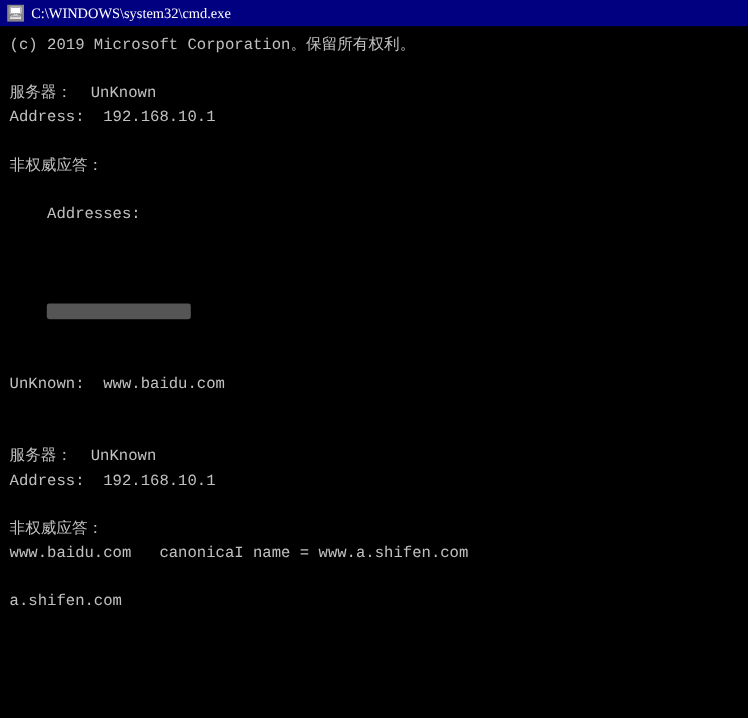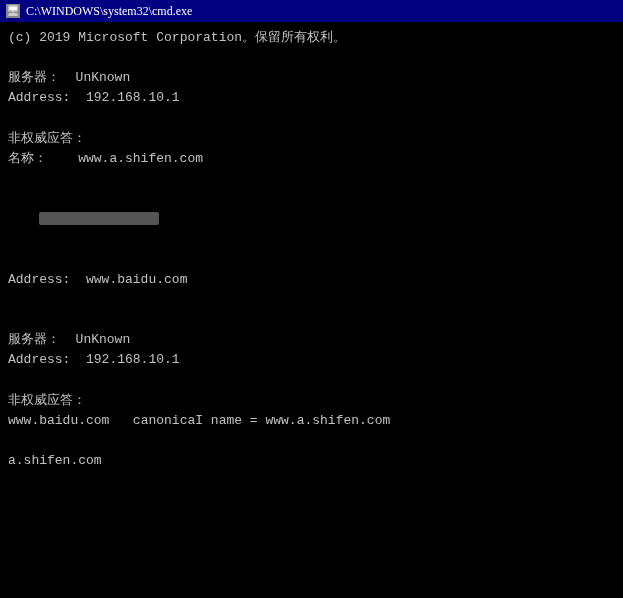--- a/index.html
+++ b/index.html
@@ -89,30 +89,32 @@
 
 
   <div class="line">服务器：  UnKnown</div>
 
   <div class="line">Address:  192.168.10.1</div>
 
   <div class="line">&nbsp;</div>
 
   <div class="line">非权威应答：</div>
 
-  <div class="line">名称：    www.a.shifen.com</div>
 
+  <div class="line">
+    <span>Addresses:</span>
+  </div>
   <div class="line">
     <span style="display:inline-block;width:30px;"></span>
     <span class="blurred-area"></span>
   </div>
 
   <div class="line">&nbsp;</div>
 
-  <div class="line">Address:  www.baidu.com</div>
+  <div class="line">UnKnown:  www.baidu.com</div>
 
   <div class="line">&nbsp;</div>
 
   <div class="line">&nbsp;</div>
 
 
   <div class="line">服务器：  UnKnown</div>
 
   <div class="line">Address:  192.168.10.1</div>
 

